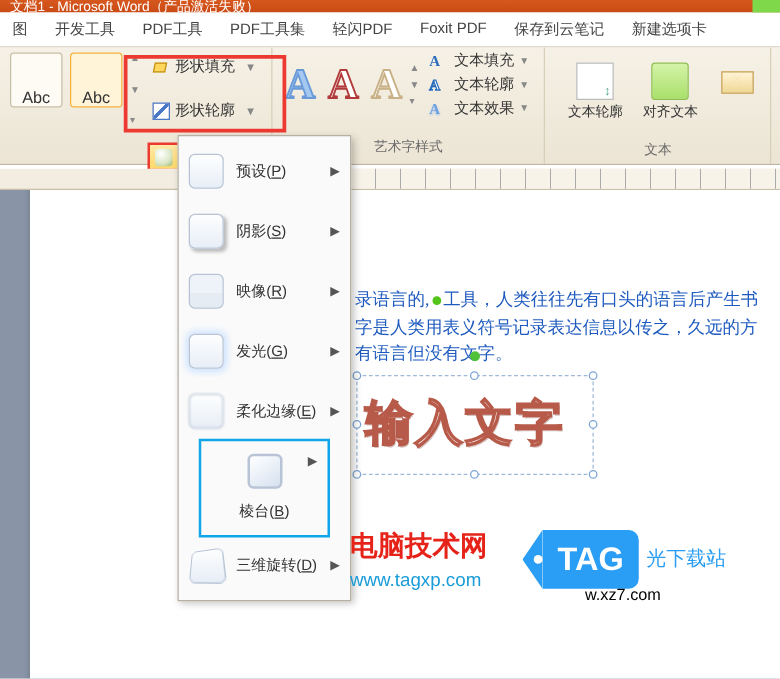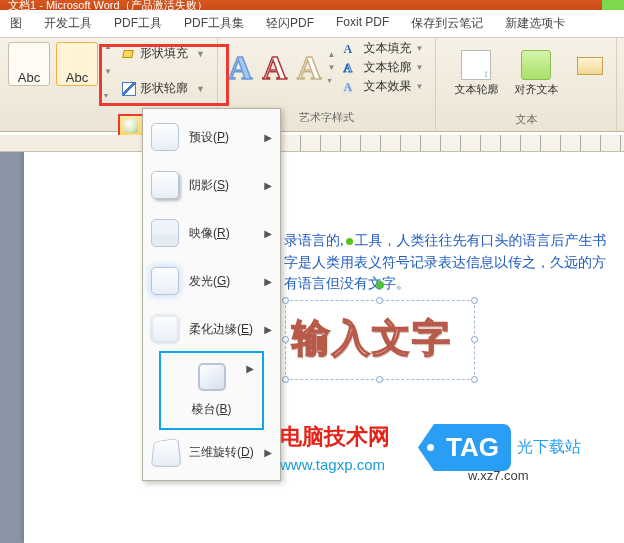--- a/index.html
+++ b/index.html
@@ -55,21 +55,21 @@
 .rot { width: 8px; height: 8px; background: #4fc23a; border-radius: 50%; position: absolute; left: 50%; top: -20px; margin-left: -4px; }
 .wordart-text { font-size: 38px; font-weight: bold; font-family: Liberation Mono, monospace; color: #fff; -webkit-text-stroke: 1.5px #b85a4a; text-shadow: 1px 2px 0 rgba(120, 60, 50, 0.3); letter-spacing: 2px; padding: 12px 6px; }
 .watermark { position: absolute; left: 280px; top: 422px; z-index: 30; }
 .wm-title { font-size: 22px; font-weight: bold; color: #e62318; }
 .wm-url { font-size: 15px; color: #1a9cd8; margin-top: 4px; }
 .tag-badge { position: absolute; left: 434px; top: 424px; z-index: 29; display: flex; align-items: center; }
 .tag-box { background: #2a9df4; color: #fff; font-weight: bold; font-size: 26px; padding: 8px 12px; border-radius: 0 8px 8px 0; position: relative; }
 .tag-box::before { content: ""; position: absolute; left: -16px; top: 0; bottom: 0; width: 16px; background: #2a9df4; clip-path: polygon(100% 0, 100% 100%, 0 50%); }
 .tag-hole { width: 7px; height: 7px; background: #fff; border-radius: 50%; position: absolute; left: -7px; top: 50%; margin-top: -4px; }
 .site-txt { font-size: 16px; color: #2a9df4; margin-left: 6px; }
-.site-url { position: absolute; left: 468px; top: 468px; font-size: 13px; color: #404040; z-index: 29; }
+.site-url { position: absolute; left: 468px; top: 468px; font-size: 13px; color: #000000; z-index: 29; }
 .group-wordart { padding: 0 8px 6px; }
 .group-textdir { display: flex; gap: 4px; padding: 4px 4px; }
 .textdir-icon { width: 30px; height: 30px; border: 1px solid #bbb; background: #fff; position: relative; }
 .textdir-icon::after { content: "↕"; position: absolute; right: 2px; bottom: 0; font-size: 10px; color: #5a8; }
 .align-icon { width: 30px; height: 30px; background: linear-gradient(#d4f3a8, #a9e06a); border: 1px solid #8bbf4f; border-radius: 3px; }
 .env-icon { width: 30px; height: 30px; position: relative; }
 .env-body { width: 26px; height: 18px; border: 1px solid #c79f4e; background: linear-gradient(#fff4d5, #f0d794); position: absolute; top: 6px; left: 2px; }
 .env-body::before { content: ""; position: absolute; left: 0; right: 0; top: 0; height: 9px; background: linear-gradient(135deg, transparent 49%, #c79f4e 50%, transparent 51%), linear-gradient(-135deg, transparent 49%, #c79f4e 50%, transparent 51%); }
 </style>
 </head>

